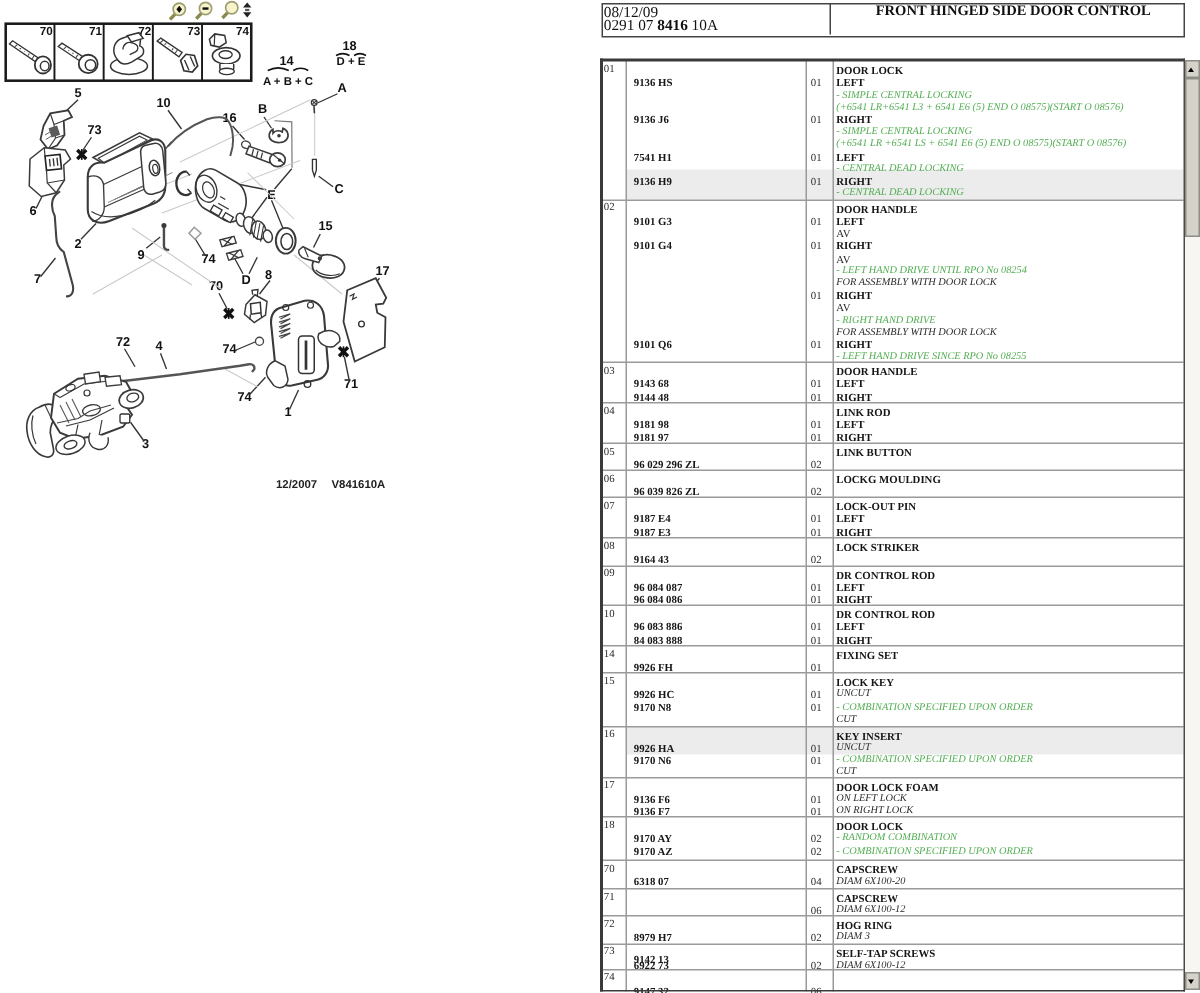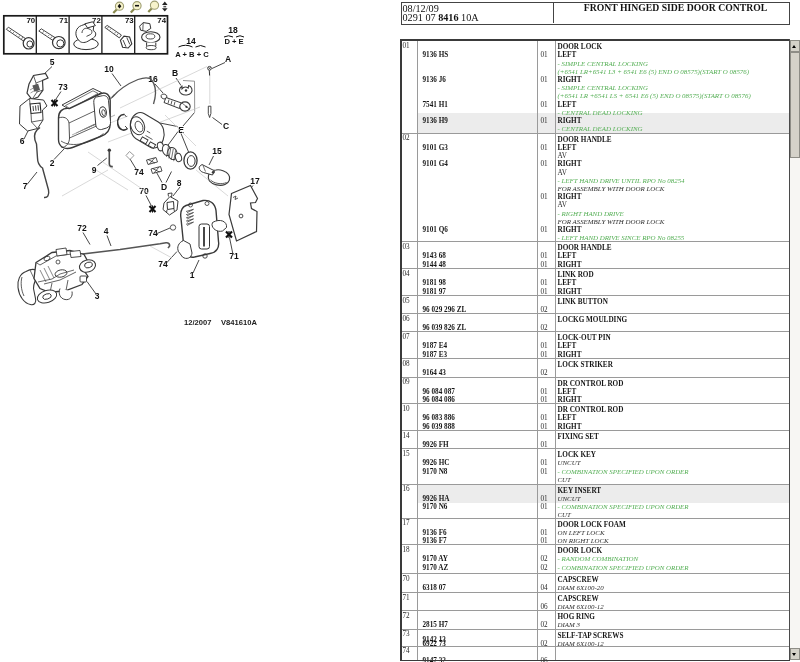--- a/index.html
+++ b/index.html
@@ -348,21 +348,21 @@
 <div class="tl r" style="left:540.5px;top:387.9px">01</div>
 <div class="tl b" style="left:557.5px;top:387.9px">LEFT</div>
 <div class="tl b" style="left:422.5px;top:396.1px">96 084 086</div>
 <div class="tl r" style="left:540.5px;top:396.1px">01</div>
 <div class="tl b" style="left:557.5px;top:396.1px">RIGHT</div>
 <div class="tl r" style="left:402.5px;top:404.6px">10</div>
 <div class="tl b" style="left:557.5px;top:406.2px">DR CONTROL ROD</div>
 <div class="tl b" style="left:422.5px;top:414.4px">96 083 886</div>
 <div class="tl r" style="left:540.5px;top:414.4px">01</div>
 <div class="tl b" style="left:557.5px;top:414.4px">LEFT</div>
-<div class="tl b" style="left:422.5px;top:422.6px">96 039 888</div>
+<div class="tl b" style="left:422.5px;top:422.6px">84 083 888</div>
 <div class="tl r" style="left:540.5px;top:422.6px">01</div>
 <div class="tl b" style="left:557.5px;top:422.6px">RIGHT</div>
 <div class="tl r" style="left:402.5px;top:431.6px">14</div>
 <div class="tl b" style="left:557.5px;top:433.2px">FIXING SET</div>
 <div class="tl b" style="left:422.5px;top:441.4px">9926 FH</div>
 <div class="tl r" style="left:540.5px;top:441.4px">01</div>
 <div class="tl r" style="left:402.5px;top:449.6px">15</div>
 <div class="tl b" style="left:557.5px;top:451.2px">LOCK KEY</div>
 <div class="tl b" style="left:422.5px;top:459.4px">9926 HC</div>
 <div class="tl r" style="left:540.5px;top:459.4px">01</div>
@@ -401,21 +401,21 @@
 <div class="tl b" style="left:422.5px;top:584.4px">6318 07</div>
 <div class="tl r" style="left:540.5px;top:584.4px">04</div>
 <div class="tl i" style="left:557.5px;top:584.4px">DIAM 6X100-20</div>
 <div class="tl r" style="left:402.5px;top:593.6px">71</div>
 <div class="tl b" style="left:557.5px;top:595.2px">CAPSCREW</div>
 <div class="tl b" style="left:422.5px;top:636px">9142 13</div>
 <div class="tl r" style="left:540.5px;top:603.4px">06</div>
 <div class="tl i" style="left:557.5px;top:603.4px">DIAM 6X100-12</div>
 <div class="tl r" style="left:402.5px;top:611.6px">72</div>
 <div class="tl b" style="left:557.5px;top:613.2px">HOG RING</div>
-<div class="tl b" style="left:422.5px;top:621.4px">2815 H7</div>
+<div class="tl b" style="left:422.5px;top:621.4px">8979 H7</div>
 <div class="tl r" style="left:540.5px;top:621.4px">02</div>
 <div class="tl i" style="left:557.5px;top:621.4px">DIAM 3</div>
 <div class="tl r" style="left:402.5px;top:630.1px">73</div>
 <div class="tl b" style="left:557.5px;top:631.7px">SELF-TAP SCREWS</div>
 <div class="tl b" style="left:422.5px;top:639.9px">6922 73</div>
 <div class="tl r" style="left:540.5px;top:639.9px">02</div>
 <div class="tl i" style="left:557.5px;top:639.9px">DIAM 6X100-12</div>
 <div class="tl r" style="left:402.5px;top:647.1px">74</div>
 <div class="tl b" style="left:557.5px;top:667px">CLIP</div>
 <div class="tl b" style="left:422.5px;top:656.9px">9147 32</div>

